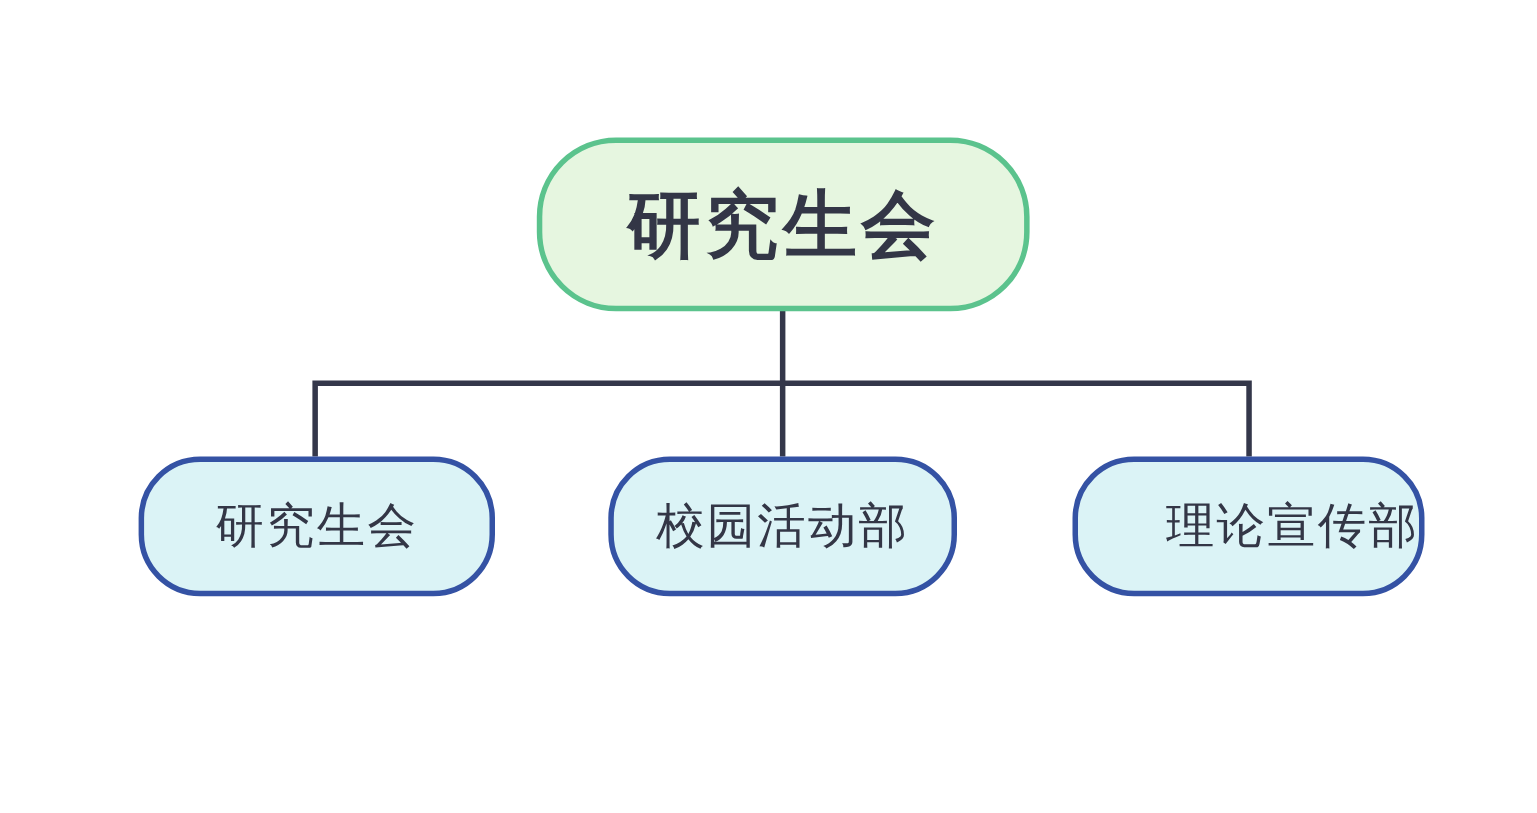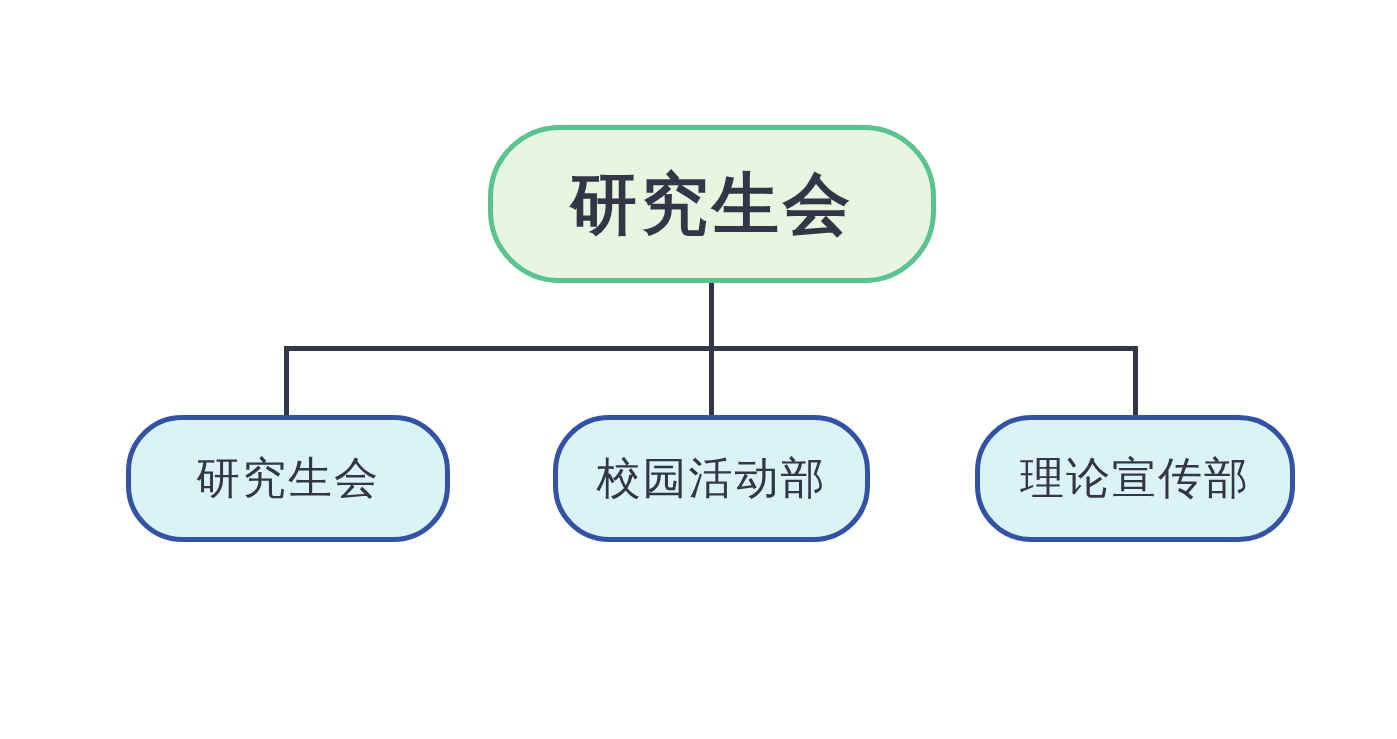--- a/index.html
+++ b/index.html
@@ -59,21 +59,21 @@
     background: var(--child-fill);
     border: 5px solid var(--child-border);
     border-radius: 56px;
     font-family: "DejaVu Sans", "Liberation Sans", sans-serif;
     font-weight: 300;
     font-size: 44px;
     letter-spacing: 2px;
   }
   .child-0 { left: 126px; width: 324px; }
   .child-1 { left: 553px; width: 317px; }
-  .child-2 { left: 975px; width: 320px; }
+  .child-2 { left: 975px; width: 320px; justify-content: flex-end; }
 </style>
 </head>
 <body>
 
 <div class="canvas">
 
   <svg class="connectors" viewBox="0 0 1397 739" xmlns="http://www.w3.org/2000/svg">
     <line x1="711.5" y1="282" x2="711.5" y2="415"></line>
     <polyline points="286.5,415 286.5,348.5 1135.5,348.5 1135.5,415"></polyline>
   </svg>

